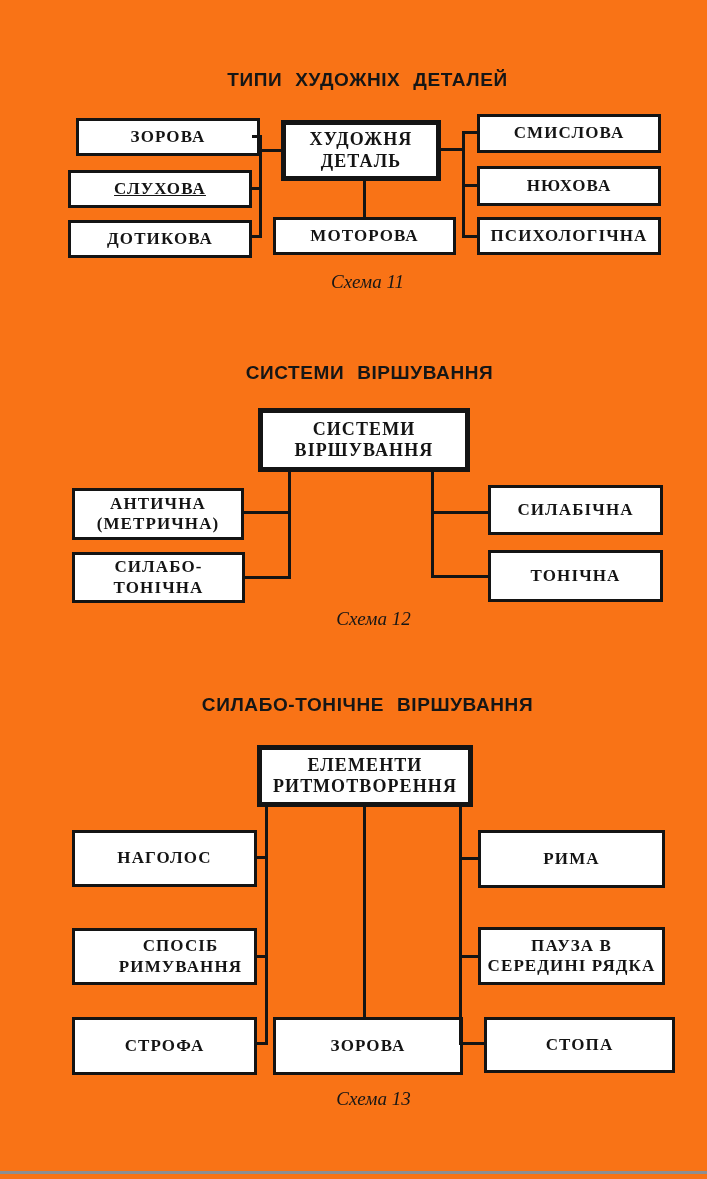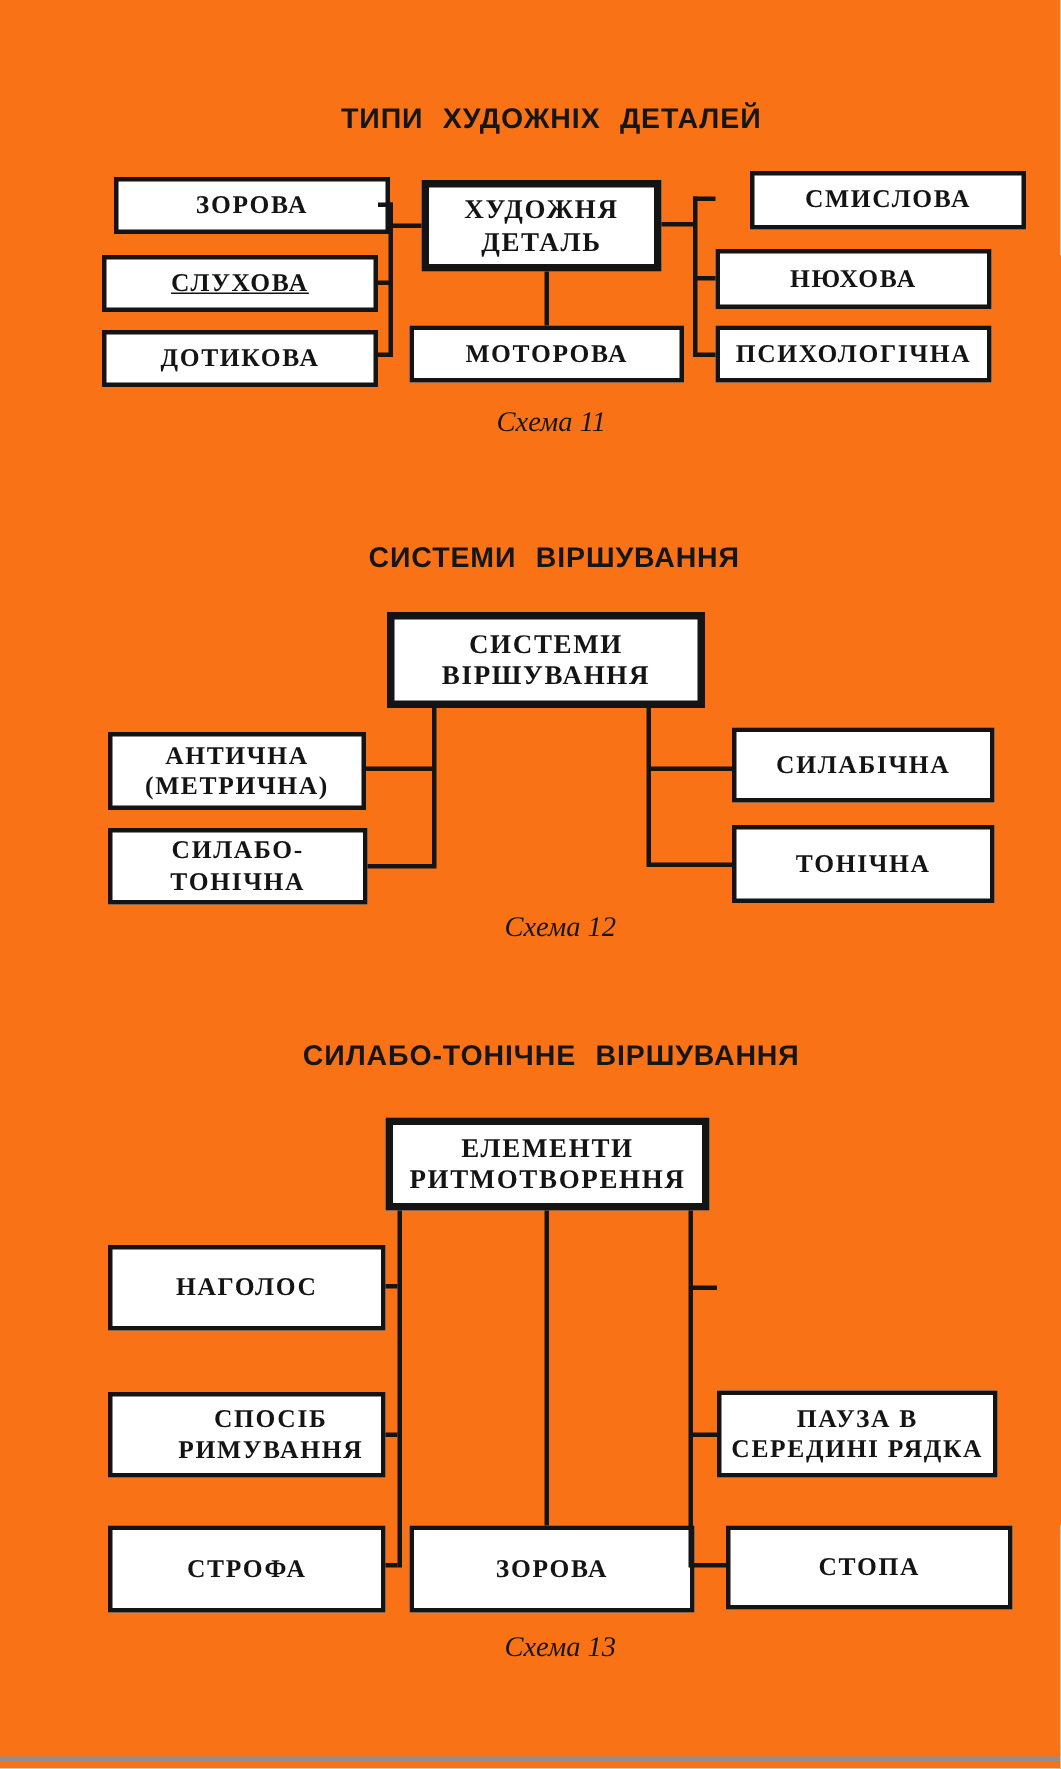--- a/index.html
+++ b/index.html
@@ -26,21 +26,21 @@
   <div class="title" style="left:14px;top:69px;">ТИПИ ХУДОЖНІХ ДЕТАЛЕЙ</div>
 
   <div class="box" style="left:76px;top:118px;width:184px;height:38px;">ЗОРОВА</div>
   <div class="box" style="left:68px;top:170px;width:184px;height:38px;text-decoration:underline;">СЛУХОВА</div>
   <div class="box thick" style="left:281px;top:120px;width:160px;height:61px;">ХУДОЖНЯ
 ДЕТАЛЬ</div>
 
   <div class="box" style="left:68px;top:220px;width:184px;height:38px;">ДОТИКОВА</div>
   <div class="box" style="left:273px;top:217px;width:183px;height:38px;">МОТОРОВА</div>
 
-  <div class="box" style="left:500px;top:114px;width:184px;height:39px;">СМИСЛОВА</div>
+  <div class="box" style="left:477px;top:114px;width:184px;height:39px;">СМИСЛОВА</div>
   <div class="box" style="left:477px;top:166px;width:184px;height:40px;">НЮХОВА</div>
   <div class="box" style="left:477px;top:217px;width:184px;height:38px;">ПСИХОЛОГІЧНА</div>
 
   <div class="line" style="left:259px;top:135px;width:3px;height:103px;"></div>
   <div class="line" style="left:252px;top:135px;width:10px;height:3px;"></div>
   <div class="line" style="left:252px;top:187px;width:10px;height:3px;"></div>
   <div class="line" style="left:252px;top:235px;width:10px;height:3px;"></div>
   <div class="line" style="left:259px;top:149px;width:22px;height:3px;"></div>
   <div class="line" style="left:462px;top:131px;width:3px;height:107px;"></div>
   <div class="line" style="left:462px;top:131px;width:15px;height:3px;"></div>
@@ -76,20 +76,21 @@
   <div class="title" style="left:14px;top:694px;">СИЛАБО-ТОНІЧНЕ ВІРШУВАННЯ</div>
 
   <div class="box thick" style="left:257px;top:745px;width:216px;height:62px;">ЕЛЕМЕНТИ
 РИТМОТВОРЕННЯ</div>
 
   <div class="box" style="left:72px;top:830px;width:185px;height:57px;">НАГОЛОС</div>
   <div class="box" style="left:72px;top:928px;width:185px;height:57px;padding-left:32px;">СПОСІБ
 РИМУВАННЯ</div>
   <div class="box" style="left:72px;top:1017px;width:185px;height:58px;">СТРОФА</div>
 
+  <div class="box" style="left:478px;top:830px;width:187px;height:58px;">РИМА</div>
   <div class="box" style="left:478px;top:927px;width:187px;height:58px;">ПАУЗА В
 СЕРЕДИНІ РЯДКА</div>
   <div class="box" style="left:484px;top:1017px;width:191px;height:56px;">СТОПА</div>
 
   <div class="box" style="left:273px;top:1017px;width:190px;height:58px;">ЗОРОВА</div>
 
   <div class="line" style="left:265px;top:807px;width:3px;height:238px;"></div>
   <div class="line" style="left:257px;top:856px;width:8px;height:3px;"></div>
   <div class="line" style="left:257px;top:955px;width:8px;height:3px;"></div>
   <div class="line" style="left:257px;top:1042px;width:8px;height:3px;"></div>

